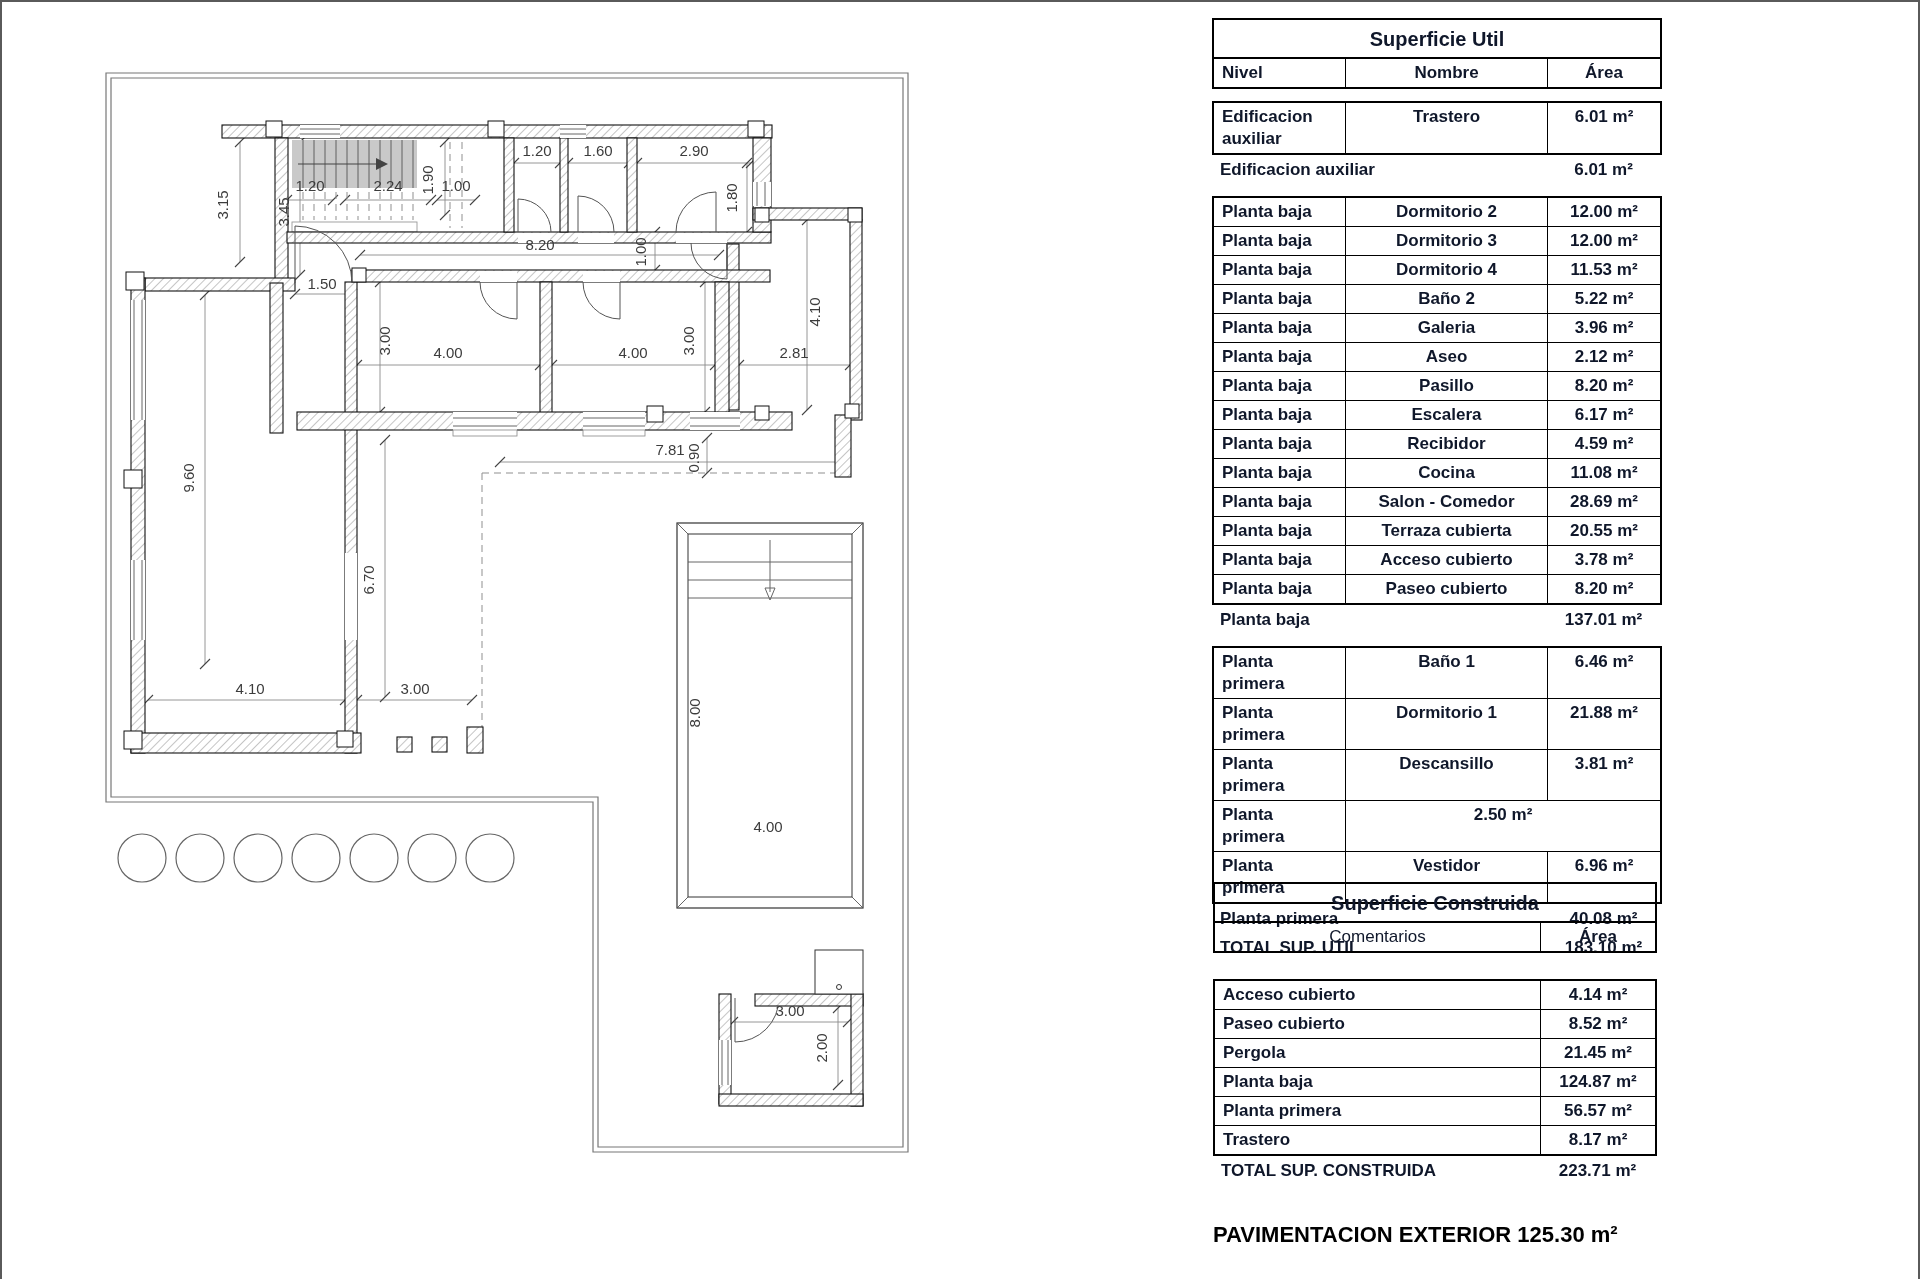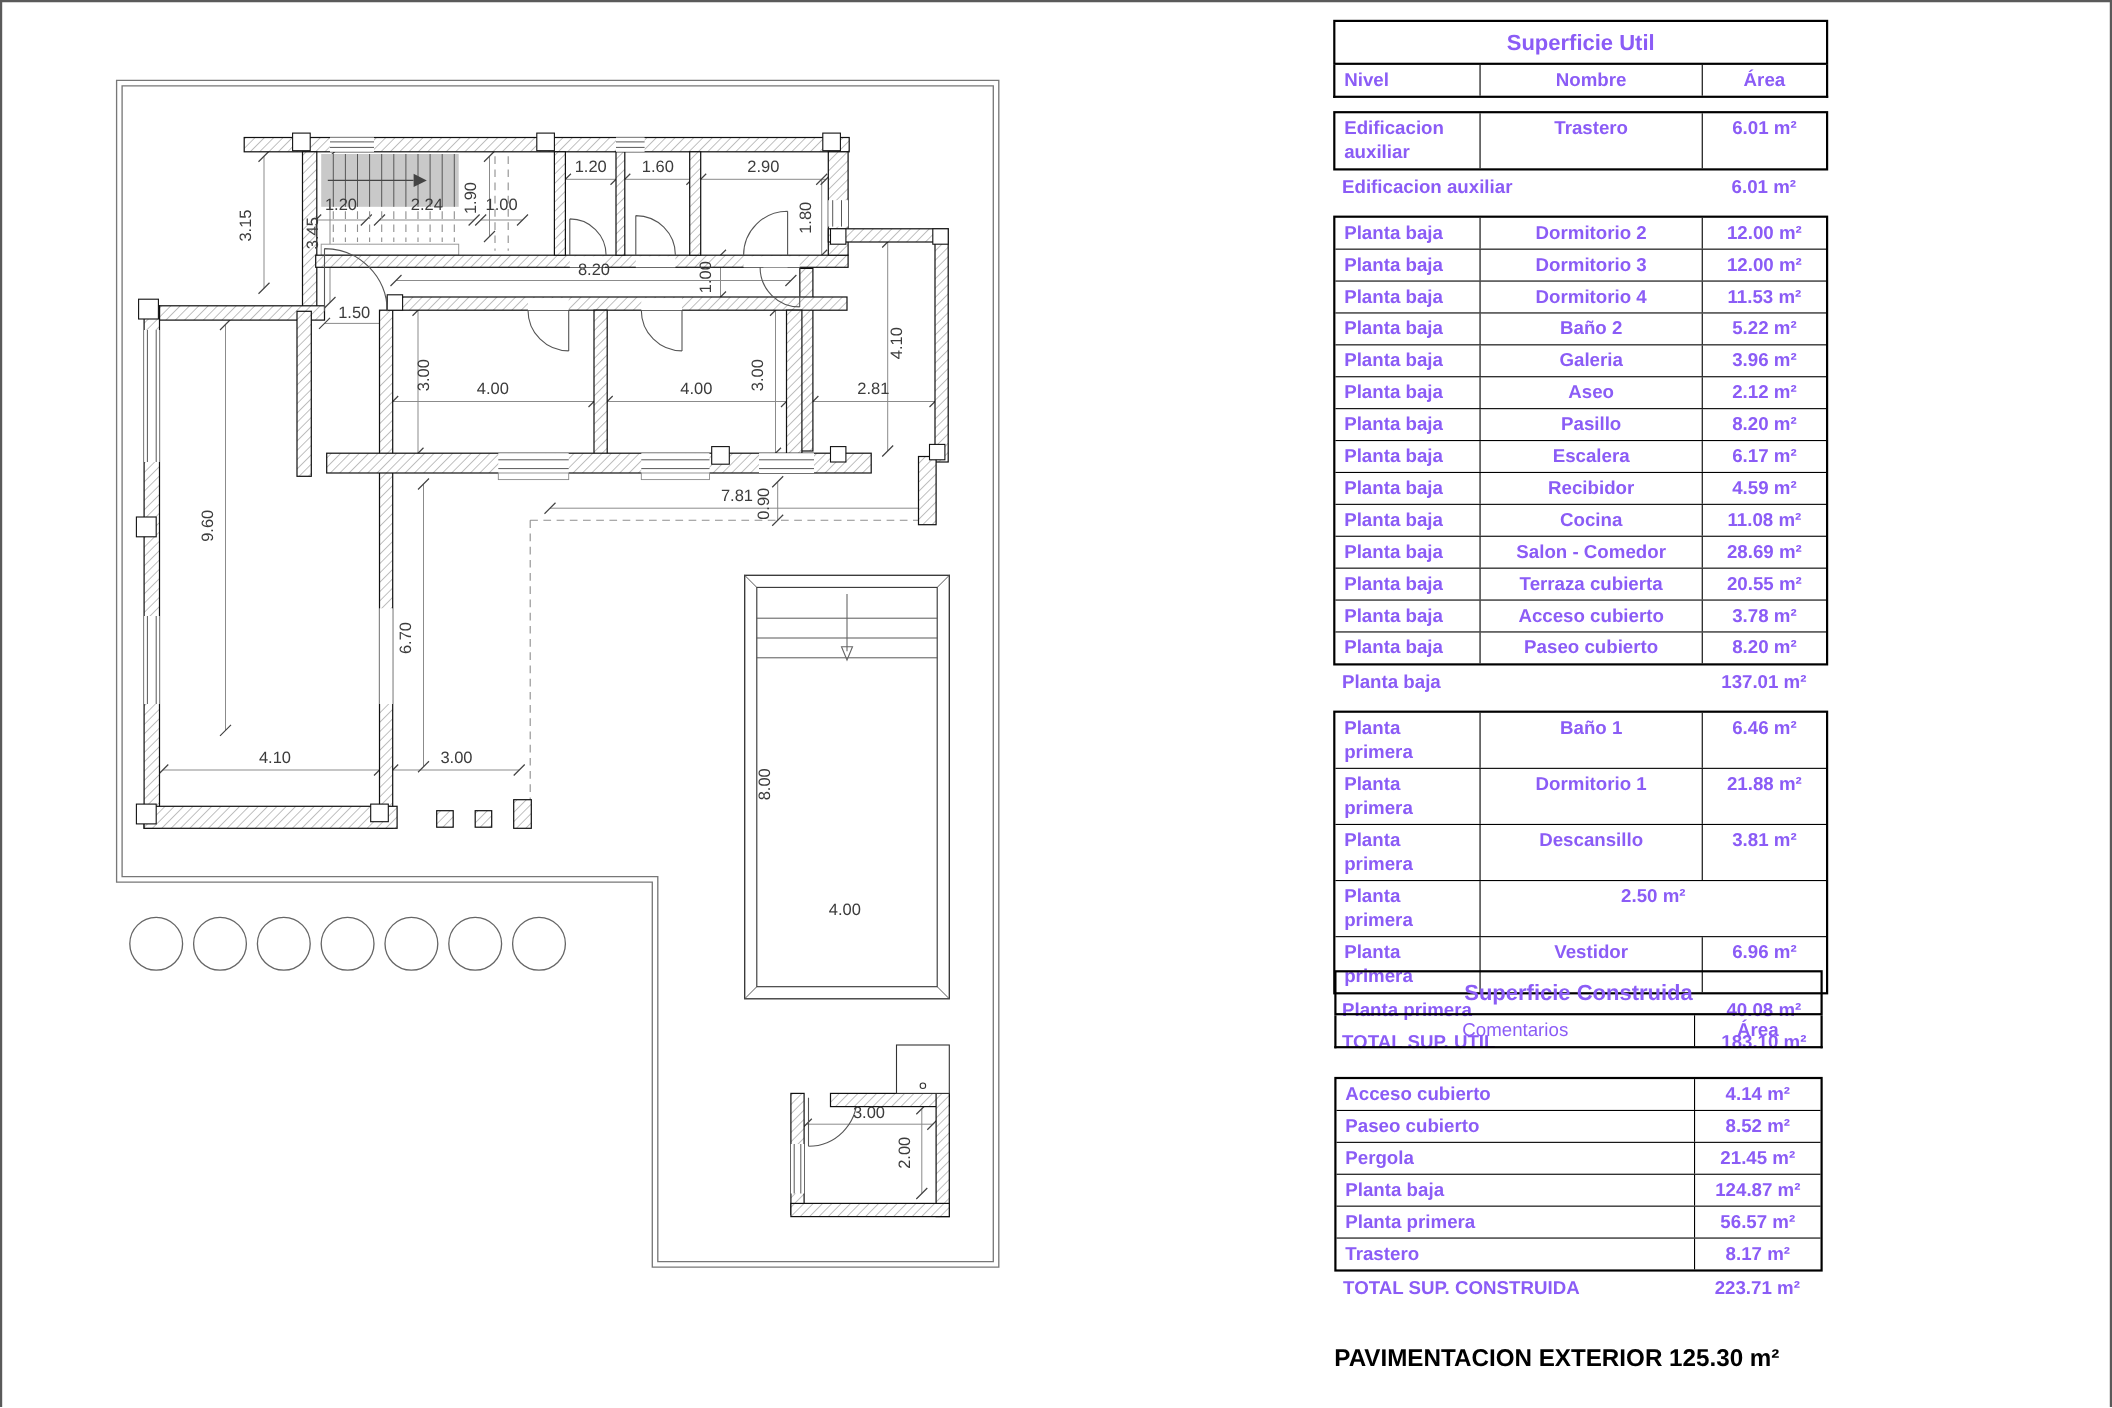--- a/index.html
+++ b/index.html
@@ -1,21 +1,21 @@
 <!DOCTYPE html>
 <html><head>
 <meta charset="utf-8">
 <style>
   html,body{margin:0;padding:0;background:#fff;}
   .canvas{position:relative;width:1920px;height:1280px;background:#fff;overflow:hidden;
           font-family:"Liberation Sans",sans-serif;}
   svg{position:absolute;left:0;top:0;}
 
   
-  .tbl{position:absolute;width:450px;font-weight:bold;font-size:17px;line-height:22px;color:#8b5cf6;}
+  .tbl{position:absolute;width:450px;font-weight:bold;font-size:17px;line-height:22px;color:#0f172a;}
   .tbl1{left:1212px;top:18px;}
   .tbl2{left:1213px;top:882px;width:444px;}
   .t-title{border:2px solid #000;text-align:center;padding:8px 0 7px;font-size:20px;}
   .t-cols{display:flex;border:2px solid #000;border-top:none;}
   .t-cols>div,.row>div{padding:3px 8px;box-sizing:border-box;}
   .c1{width:131px;}
   .c2{width:202px;border-left:1px solid #000;text-align:center;}
   .c3{flex:1;border-left:1px solid #000;text-align:center;}
   .grp{border:2px solid #000;margin-top:12px;}
   .row{display:flex;border-top:1px solid #000;}

